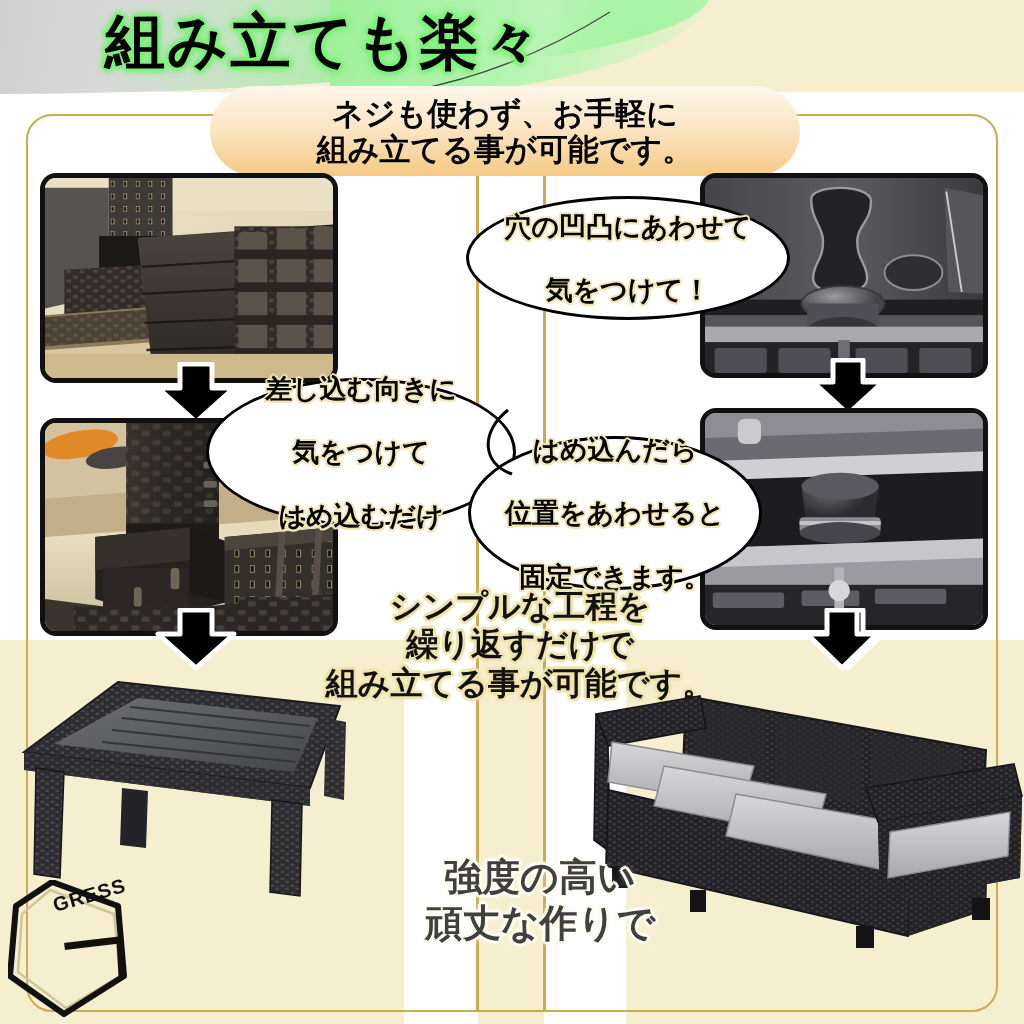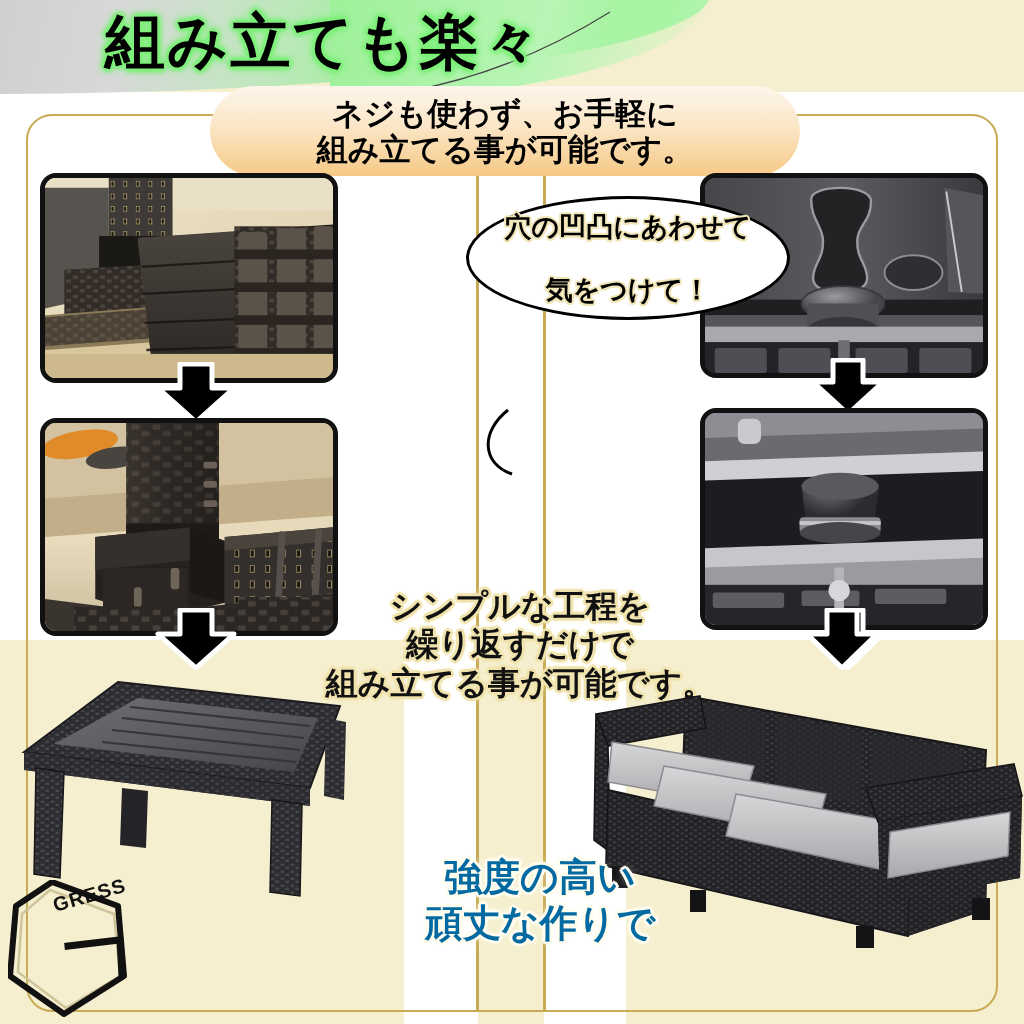--- a/index.html
+++ b/index.html
@@ -54,21 +54,21 @@
                 1.5px 1.5px 0 #f2e6b8,-1.5px 1.5px 0 #f2e6b8,1.5px -1.5px 0 #f2e6b8,-1.5px -1.5px 0 #f2e6b8;}
   .bubble-tail{position:absolute;}
 
   
   .freetext{position:absolute;display:flex;flex-direction:column;align-items:center;
     font-weight:bold;line-height:1.2;white-space:nowrap;}
   #midText{left:300px;top:575px;width:440px;font-size:32px;color:#111;
     text-shadow:3px 0 0 #f0e3ad,-3px 0 0 #f0e3ad,0 3px 0 #f0e3ad,0 -3px 0 #f0e3ad,
                 2px 2px 0 #f0e3ad,-2px 2px 0 #f0e3ad,2px -2px 0 #f0e3ad,-2px -2px 0 #f0e3ad,
                 0 0 7px #f0e3ad;margin-top:12px;}
-  #bottomText{left:330px;top:855px;width:420px;font-size:38px;color:#0369a1;
+  #bottomText{left:330px;top:855px;width:420px;font-size:38px;color:#404040;
     text-shadow:3px 0 0 #fffdf0,-3px 0 0 #fffdf0,0 3px 0 #fffdf0,0 -3px 0 #fffdf0,
                 2px 2px 0 #fffdf0,-2px 2px 0 #fffdf0,2px -2px 0 #fffdf0,-2px -2px 0 #fffdf0,
                 0 0 9px #fffaea;}
 
   
   #logo{position:absolute;left:8px;top:880px;width:150px;height:140px;}
   #logoWord{position:absolute;left:52px;top:884px;font-size:20px;font-weight:bold;
     color:#111;transform:rotate(-16deg);letter-spacing:1px;
     font-family:"Liberation Sans",sans-serif;}
 </style>
@@ -339,21 +339,31 @@
     <svg width="84" height="62" viewBox="0 0 84 62">
       <polygon points="27,2 57,2 57,26 77,26 42,60 7,26 27,26" fill="#000" stroke="#fff" stroke-width="5" stroke-linejoin="round"></polygon>
     </svg>
   </div>
 
   <div class="bubble" style="left:466px;top:196px;width:324px;height:124px;">
     <span class="btxt">穴の凹凸にあわせて</span>
     <span class="btxt">気をつけて！</span>
   </div>
 
-
+  <div class="bubble" style="left:206px;top:378px;width:310px;height:148px;">
+    <span class="btxt">差し込む向きに</span>
+    <span class="btxt">気をつけて</span>
+    <span class="btxt">はめ込むだけ</span>
+  </div>
+
+  <div class="bubble" style="left:468px;top:436px;width:294px;height:154px;">
+    <span class="btxt">はめ込んだら</span>
+    <span class="btxt">位置をあわせると</span>
+    <span class="btxt">固定できます。</span>
+  </div>
   <svg class="bubble-tail" style="left:462px;top:406px;" width="60" height="70" viewBox="0 0 60 70">
     <path d="M50 68 C20 58, 18 26, 46 4" fill="none" stroke="#000" stroke-width="3"></path>
   </svg>
 
   <div class="freetext" id="midText">
     <span>シンプルな工程を</span>
     <span>繰り返すだけで</span>
     <span>組み立てる事が可能です。</span>
   </div>
 

